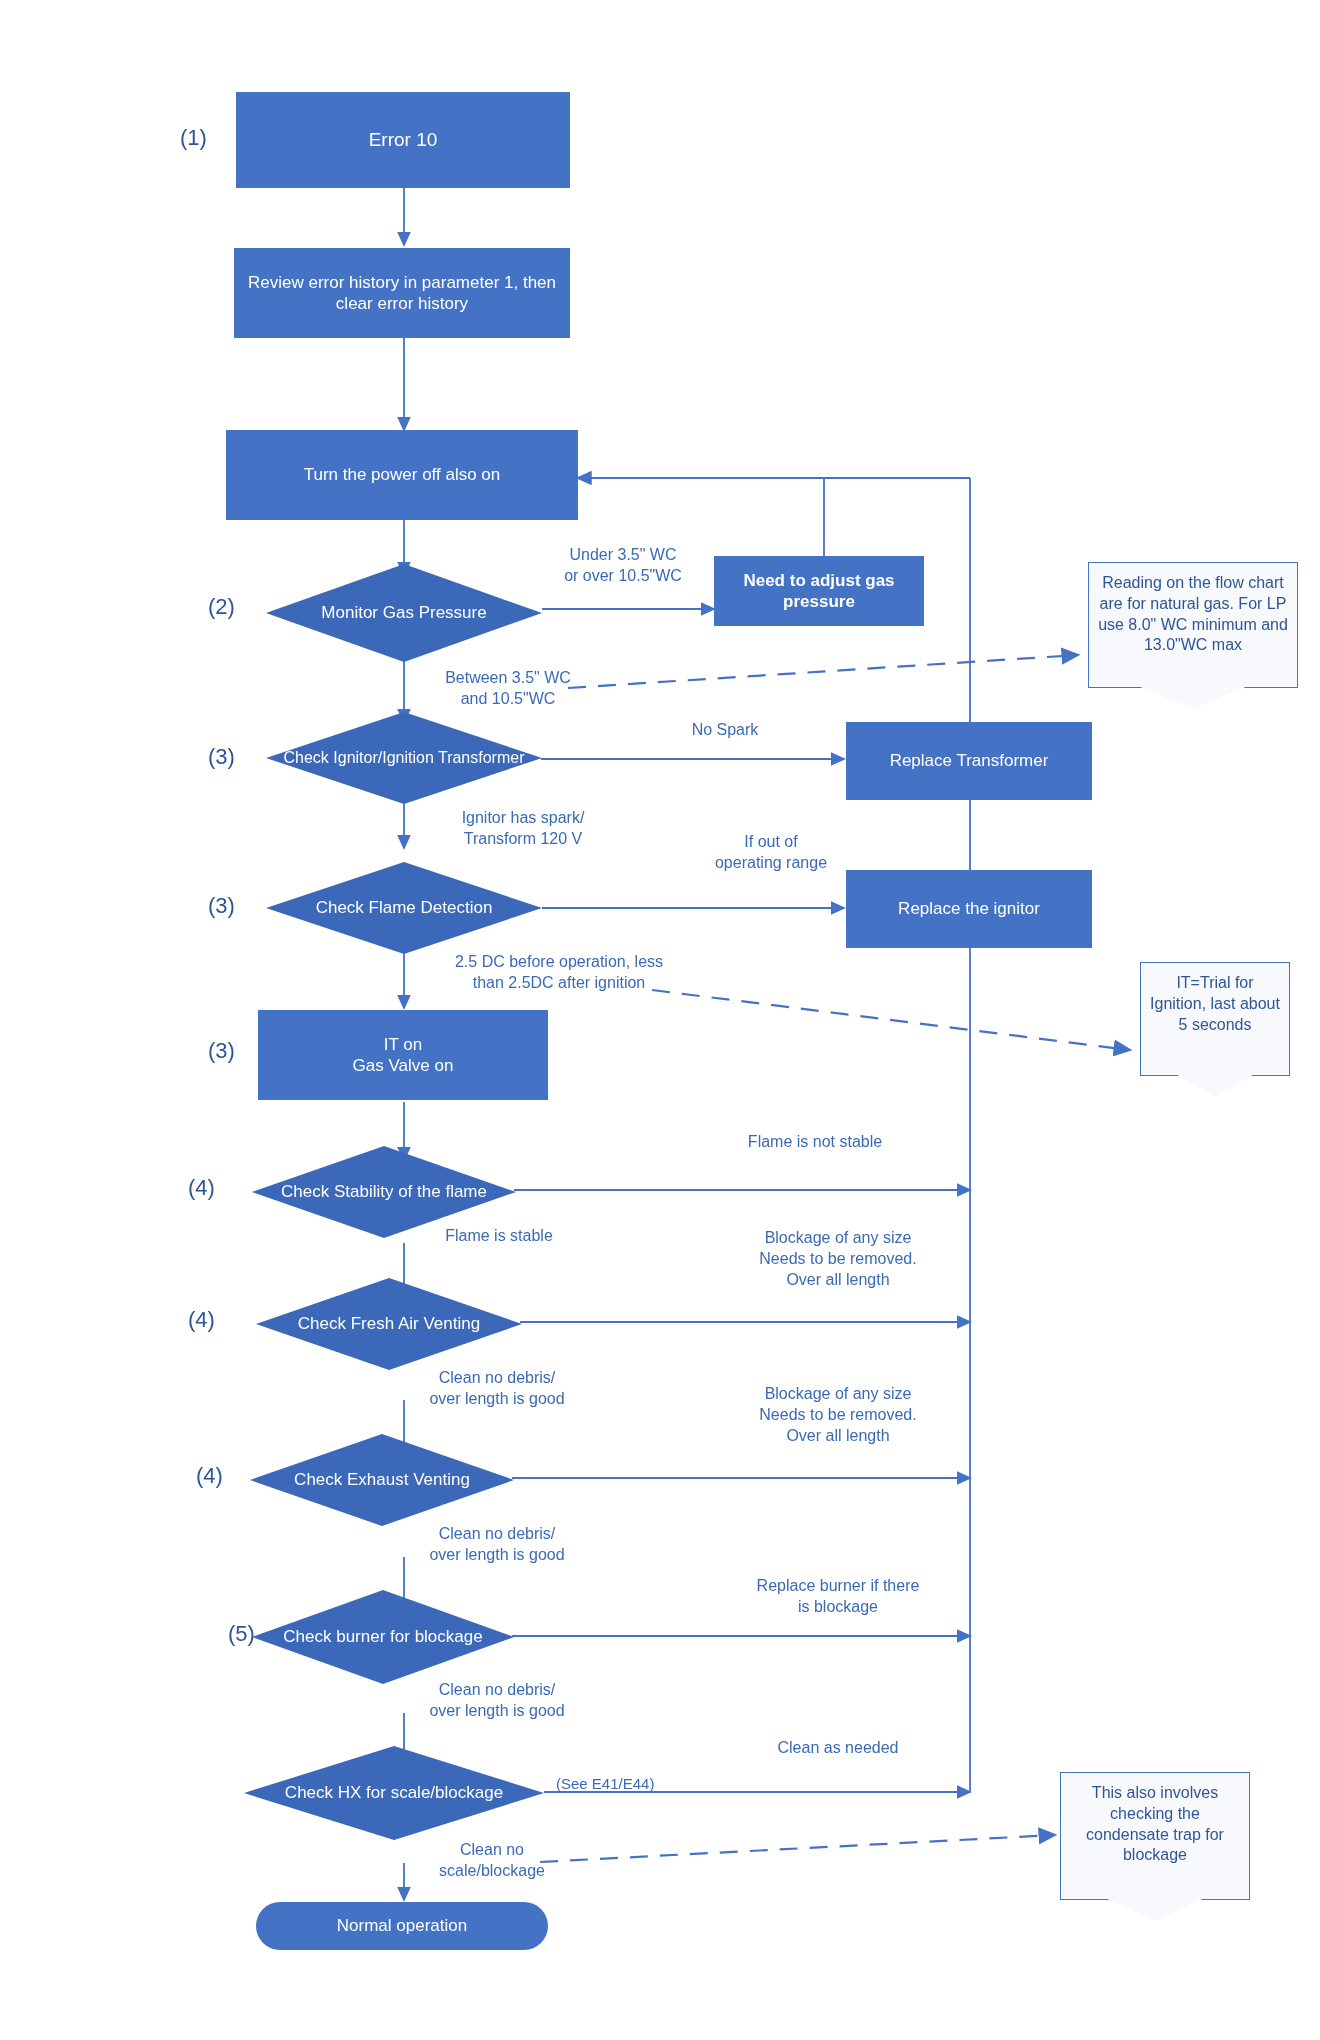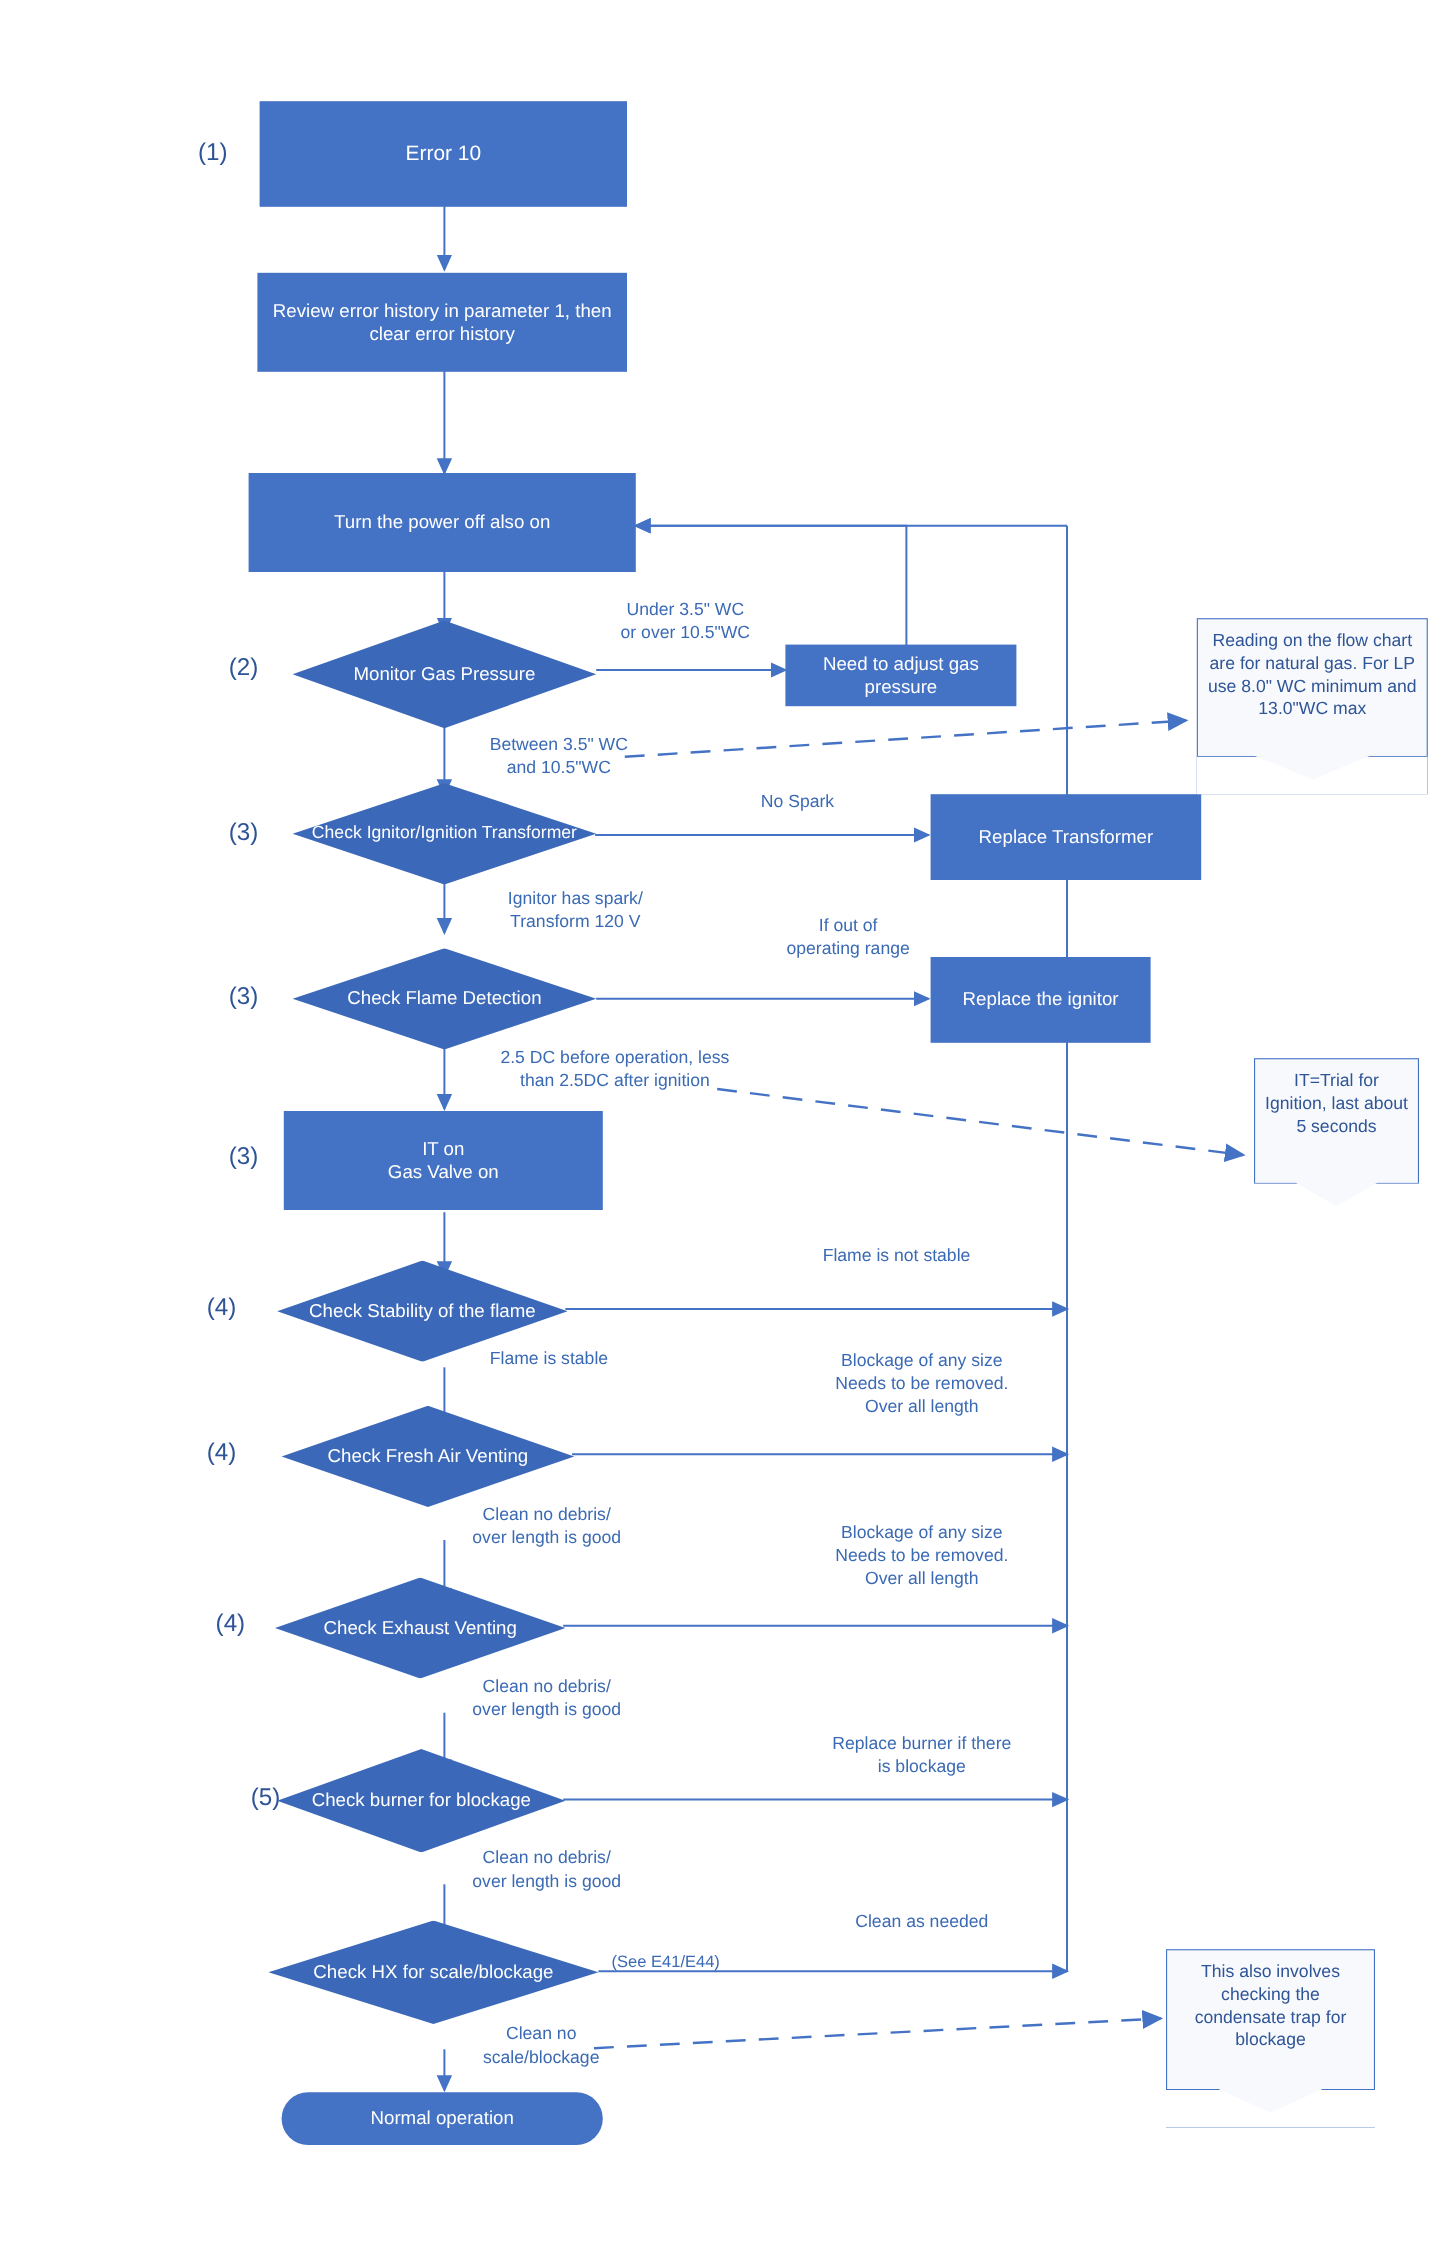--- a/index.html
+++ b/index.html
@@ -93,35 +93,35 @@
 
   <div class="node" style="left:234px;top:248px;width:336px;height:90px;">Review error history in parameter 1, then clear error history</div>
 
   <div class="node" style="left:226px;top:430px;width:352px;height:90px;">Turn the power off also on</div>
 
   <div class="node dia" style="left:266px;top:564px;width:276px;height:98px;">
     <div class="diashape"></div>
     <div class="dialabel">Monitor Gas Pressure</div>
   </div>
 
-  <div class="node" style="left:714px;top:586px;width:210px;height:56px;">Need to adjust gas pressure</div>
+  <div class="node" style="left:714px;top:556px;width:210px;height:70px;font-weight:bold;">Need to adjust gas pressure</div>
 
   <div class="node dia" style="left:266px;top:712px;width:276px;height:92px;font-size:16px;">
     <div class="diashape"></div>
     <div class="dialabel">Check Ignitor/Ignition Transformer</div>
   </div>
 
   <div class="node" style="left:846px;top:722px;width:246px;height:78px;">Replace Transformer</div>
 
   <div class="node dia" style="left:266px;top:862px;width:276px;height:92px;">
     <div class="diashape"></div>
     <div class="dialabel">Check Flame Detection</div>
   </div>
 
-  <div class="node" style="left:846px;top:870px;width:200px;height:78px;">Replace the ignitor</div>
+  <div class="node" style="left:846px;top:870px;width:246px;height:78px;">Replace the ignitor</div>
 
   <div class="node" style="left:258px;top:1010px;width:290px;height:90px;white-space:pre-line;">IT on
 Gas Valve on</div>
 
   <div class="node dia" style="left:252px;top:1146px;width:264px;height:92px;">
     <div class="diashape"></div>
     <div class="dialabel">Check Stability of the flame</div>
   </div>
 
   <div class="node dia" style="left:256px;top:1278px;width:266px;height:92px;">

